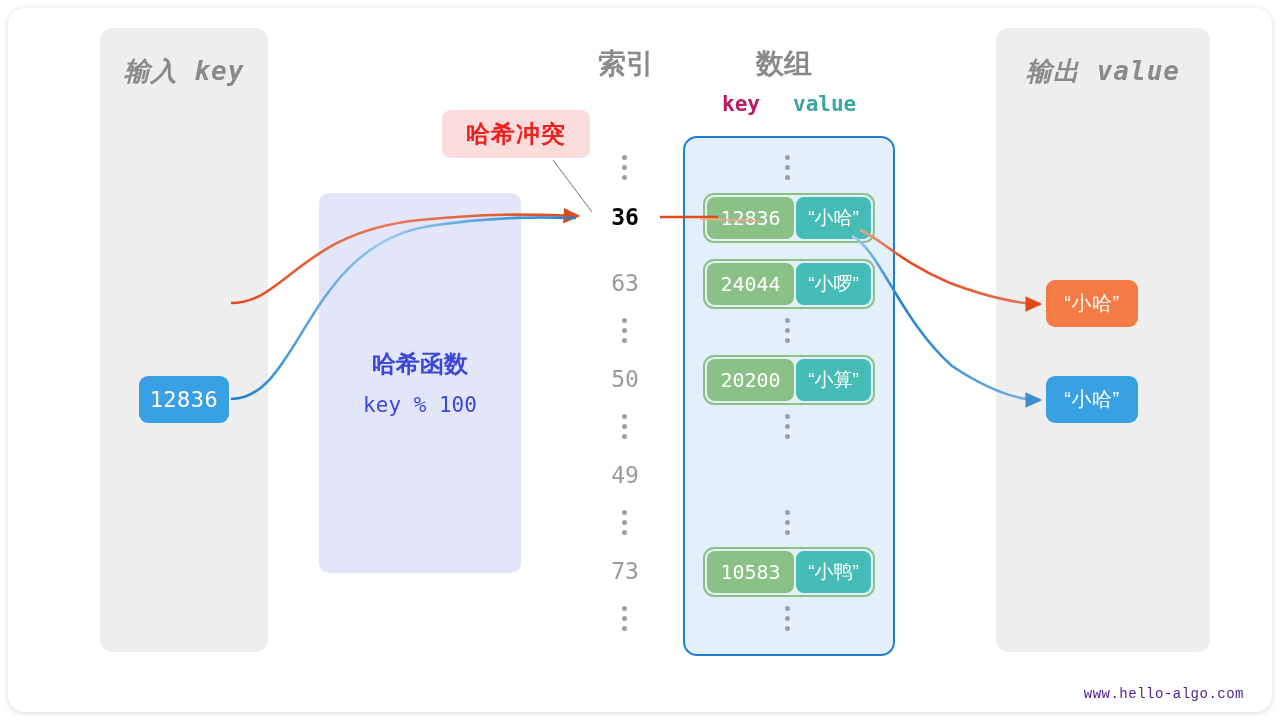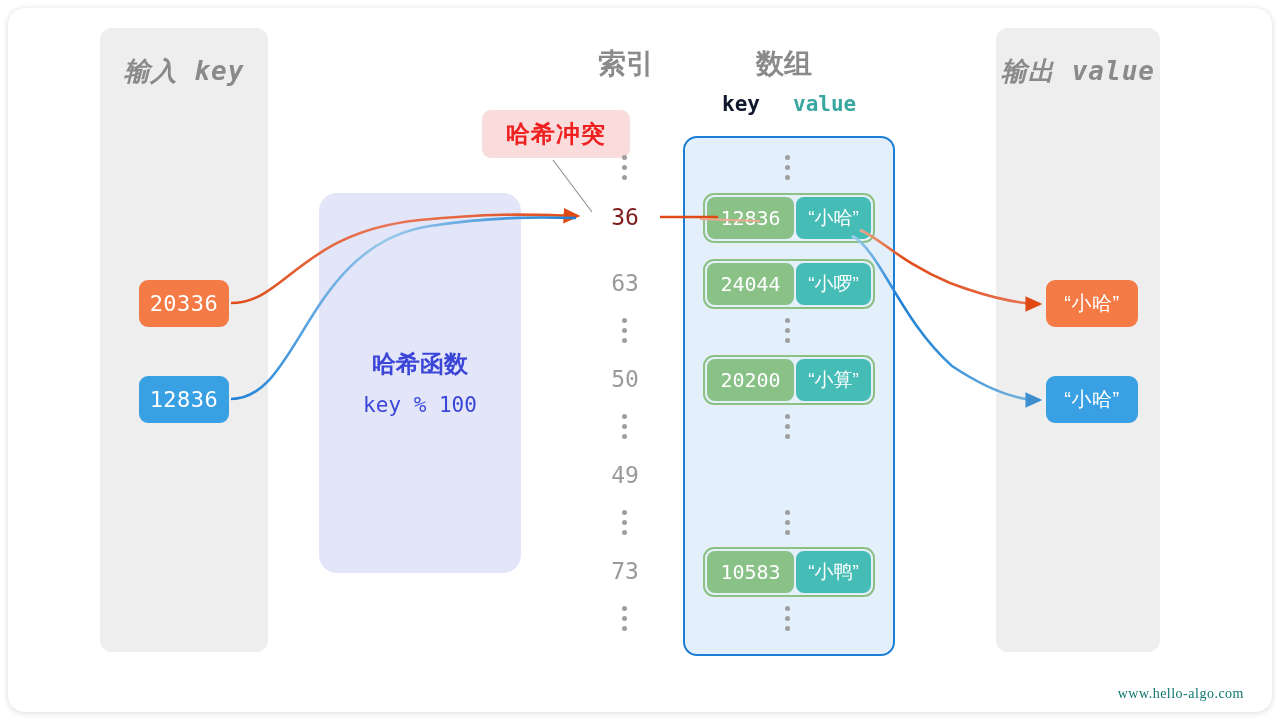--- a/index.html
+++ b/index.html
@@ -41,21 +41,21 @@
     left: 0;
     width: 100%;
     text-align: center;
     font-size: 26px;
     font-weight: bold;
     color: #8a8a8a;
     letter-spacing: 1px;
     white-space: nowrap;
   }
   #panel-input  { left: 100px;  top: 28px; width: 168px; height: 624px; }
-  #panel-output { left: 996px;  top: 28px; width: 164px; height: 624px; }
+  #panel-output { left: 996px;  top: 28px; width: 214px; height: 624px; }
   #panel-output .panel-title { font-family: "DejaVu Sans Mono", monospace; }
   #panel-input  .panel-title { font-family: "DejaVu Sans Mono", monospace; }
 
   
   .col-head {
     position: absolute;
     font-size: 28px;
     font-weight: bold;
     color: #8a8a8a;
     white-space: nowrap;
@@ -63,21 +63,21 @@
   #head-index { left: 598px; top: 45px; }
   #head-array { left: 756px; top: 45px; }
   .kv-head {
     position: absolute;
     top: 92px;
     font-family: "DejaVu Sans Mono", monospace;
     font-size: 21px;
     font-weight: bold;
     white-space: nowrap;
   }
-  #kv-key   { left: 722px; color: #0f172a; text-align: right; }
+  #kv-key   { left: 722px; color: #be185d; text-align: right; }
   #kv-value { left: 793px; color: #3aa6a0; }
 
   
   .chip {
     position: absolute;
     border-radius: 9px;
     display: flex;
     align-items: center;
     justify-content: center;
     color: #ffffff;
@@ -93,21 +93,21 @@
   #out-val-1 { left: 1046px; top: 376px; width: 92px; height: 47px; font-family: "Liberation Sans", sans-serif; font-size: 20px; }
 
   
   #hash-box {
     position: absolute;
     left: 319px;
     top: 193px;
     width: 202px;
     height: 380px;
     background: #e2e6f8;
-    border-radius: 18px;
+    border-radius: 10px;
   }
   #hash-title {
     position: absolute;
     left: 0; top: 155px; width: 100%;
     text-align: center;
     font-size: 24px;
     font-weight: bold;
     color: #3b46d8;
     white-space: nowrap;
   }
@@ -130,21 +130,20 @@
     height: 48px;
     background: #fadcdc;
     border-radius: 9px;
     display: flex;
     align-items: center;
     justify-content: center;
     color: #ef2020;
     font-size: 24px;
     font-weight: bold;
     letter-spacing: 1px;
-    margin-left: 40px;
   }
 
   
   #array-box {
     position: absolute;
     left: 683px;
     top: 136px;
     width: 212px;
     height: 520px;
     background: #e3f0fb;
@@ -157,22 +156,22 @@
   .index-label {
     position: absolute;
     left: 590px;
     width: 70px;
     text-align: center;
     font-family: "DejaVu Sans Mono", monospace;
     font-size: 23px;
     color: #9a9a9a;
   }
   .index-label.active {
-    color: #7f1d1d;
-    font-weight: normal;
+    color: #000000;
+    font-weight: bold;
   }
   .dot3 {
     position: absolute;
     width: 6px;
     height: 26px;
   }
   .dot3 i {
     display: block;
     width: 5px;
     height: 5px;
@@ -223,23 +222,23 @@
     left: 0; top: 0;
     width: 1280px; height: 720px;
     pointer-events: none;
   }
 
   
   #watermark {
     position: absolute;
     right: 36px;
     bottom: 18px;
-    font-family: Liberation Serif, serif;
+    font-family: Liberation Mono, monospace;
     font-size: 14px;
-    color: #0f766e;
+    color: #4c1d95;
     letter-spacing: 0.5px;
     margin-left: 20px;
   }
 </style>
 </head>
 <body>
 
 <div id="canvas">
   <div class="card"></div>
 
@@ -257,21 +256,20 @@
 
   <div id="hash-box">
     <div id="hash-title">哈希函数</div>
     <div id="hash-formula">key % 100</div>
   </div>
 
   <div id="collision-badge">哈希冲突</div>
 
   <div id="array-box"></div>
 
-  <div class="chip chip-orange" id="in-key-0">20336</div>
   <div class="chip chip-blue" id="in-key-1">12836</div>
 
   <div class="chip chip-orange" id="out-val-0">“小哈”</div>
   <div class="chip chip-blue" id="out-val-1">“小哈”</div>
 
   <div class="index-label active" style="top:204px">36</div>
   <div class="index-label" style="top:270px">63</div>
   <div class="index-label" style="top:366px">50</div>
   <div class="index-label" style="top:462px">49</div>
   <div class="index-label" style="top:558px">73</div>

